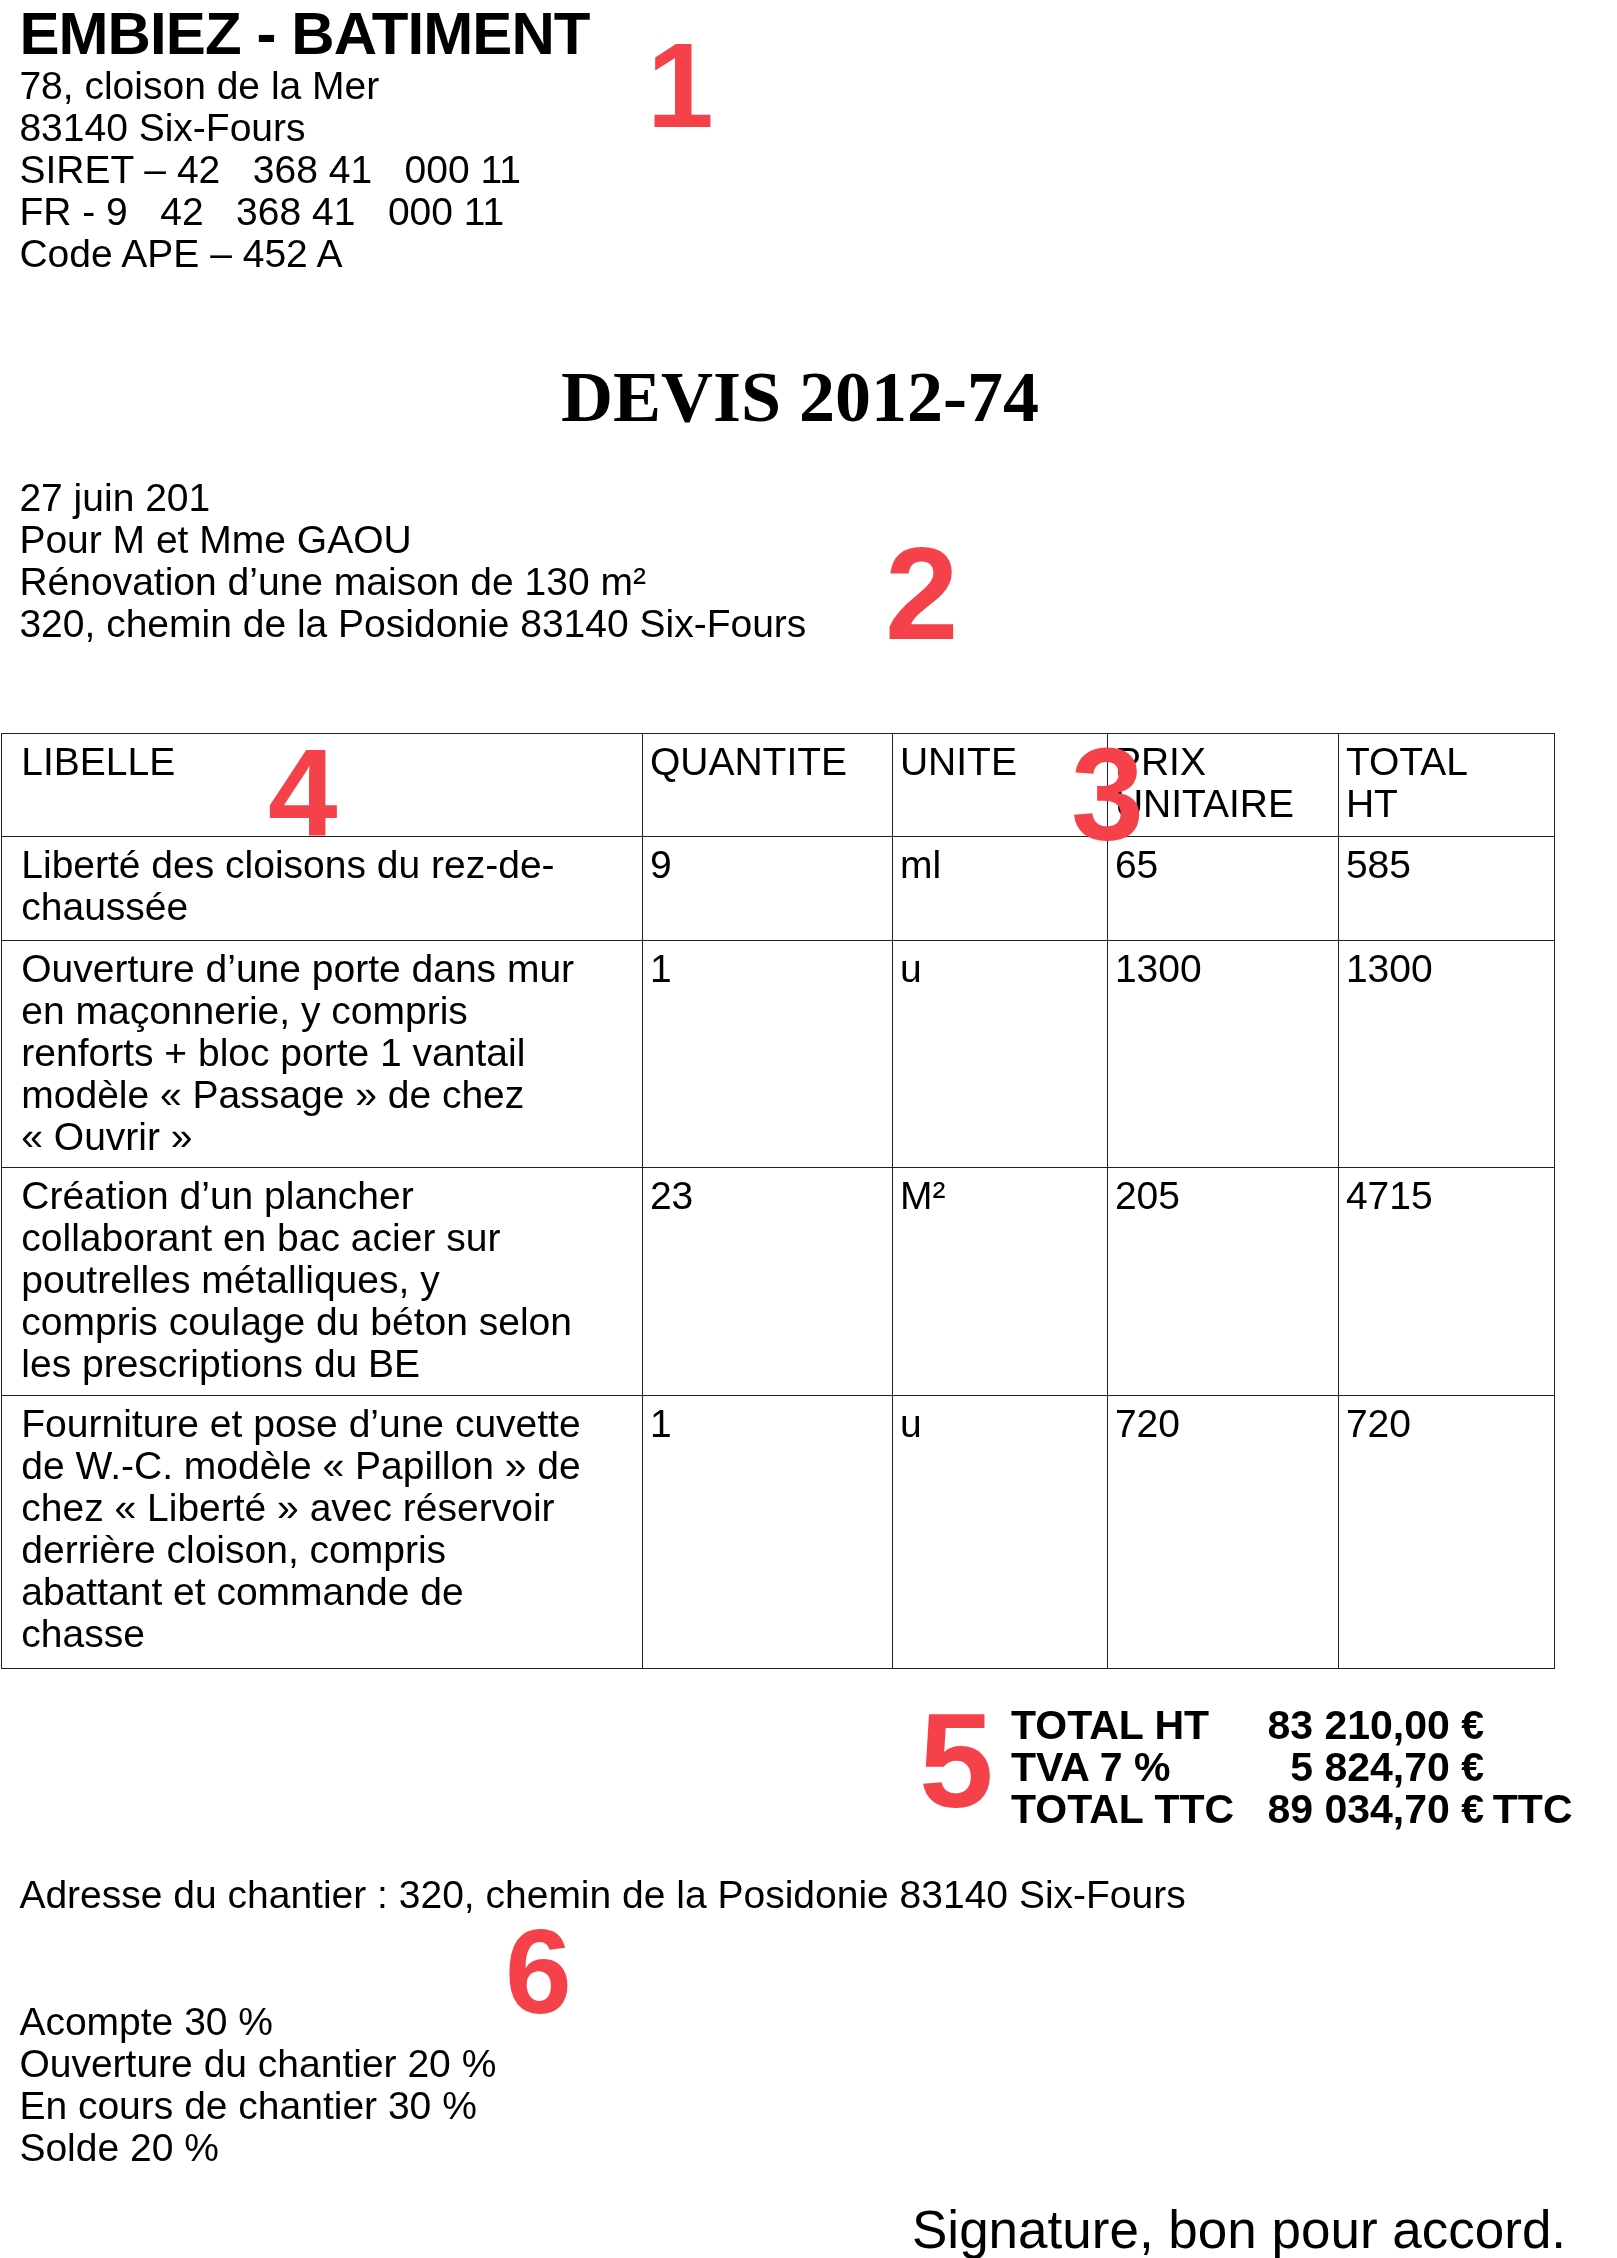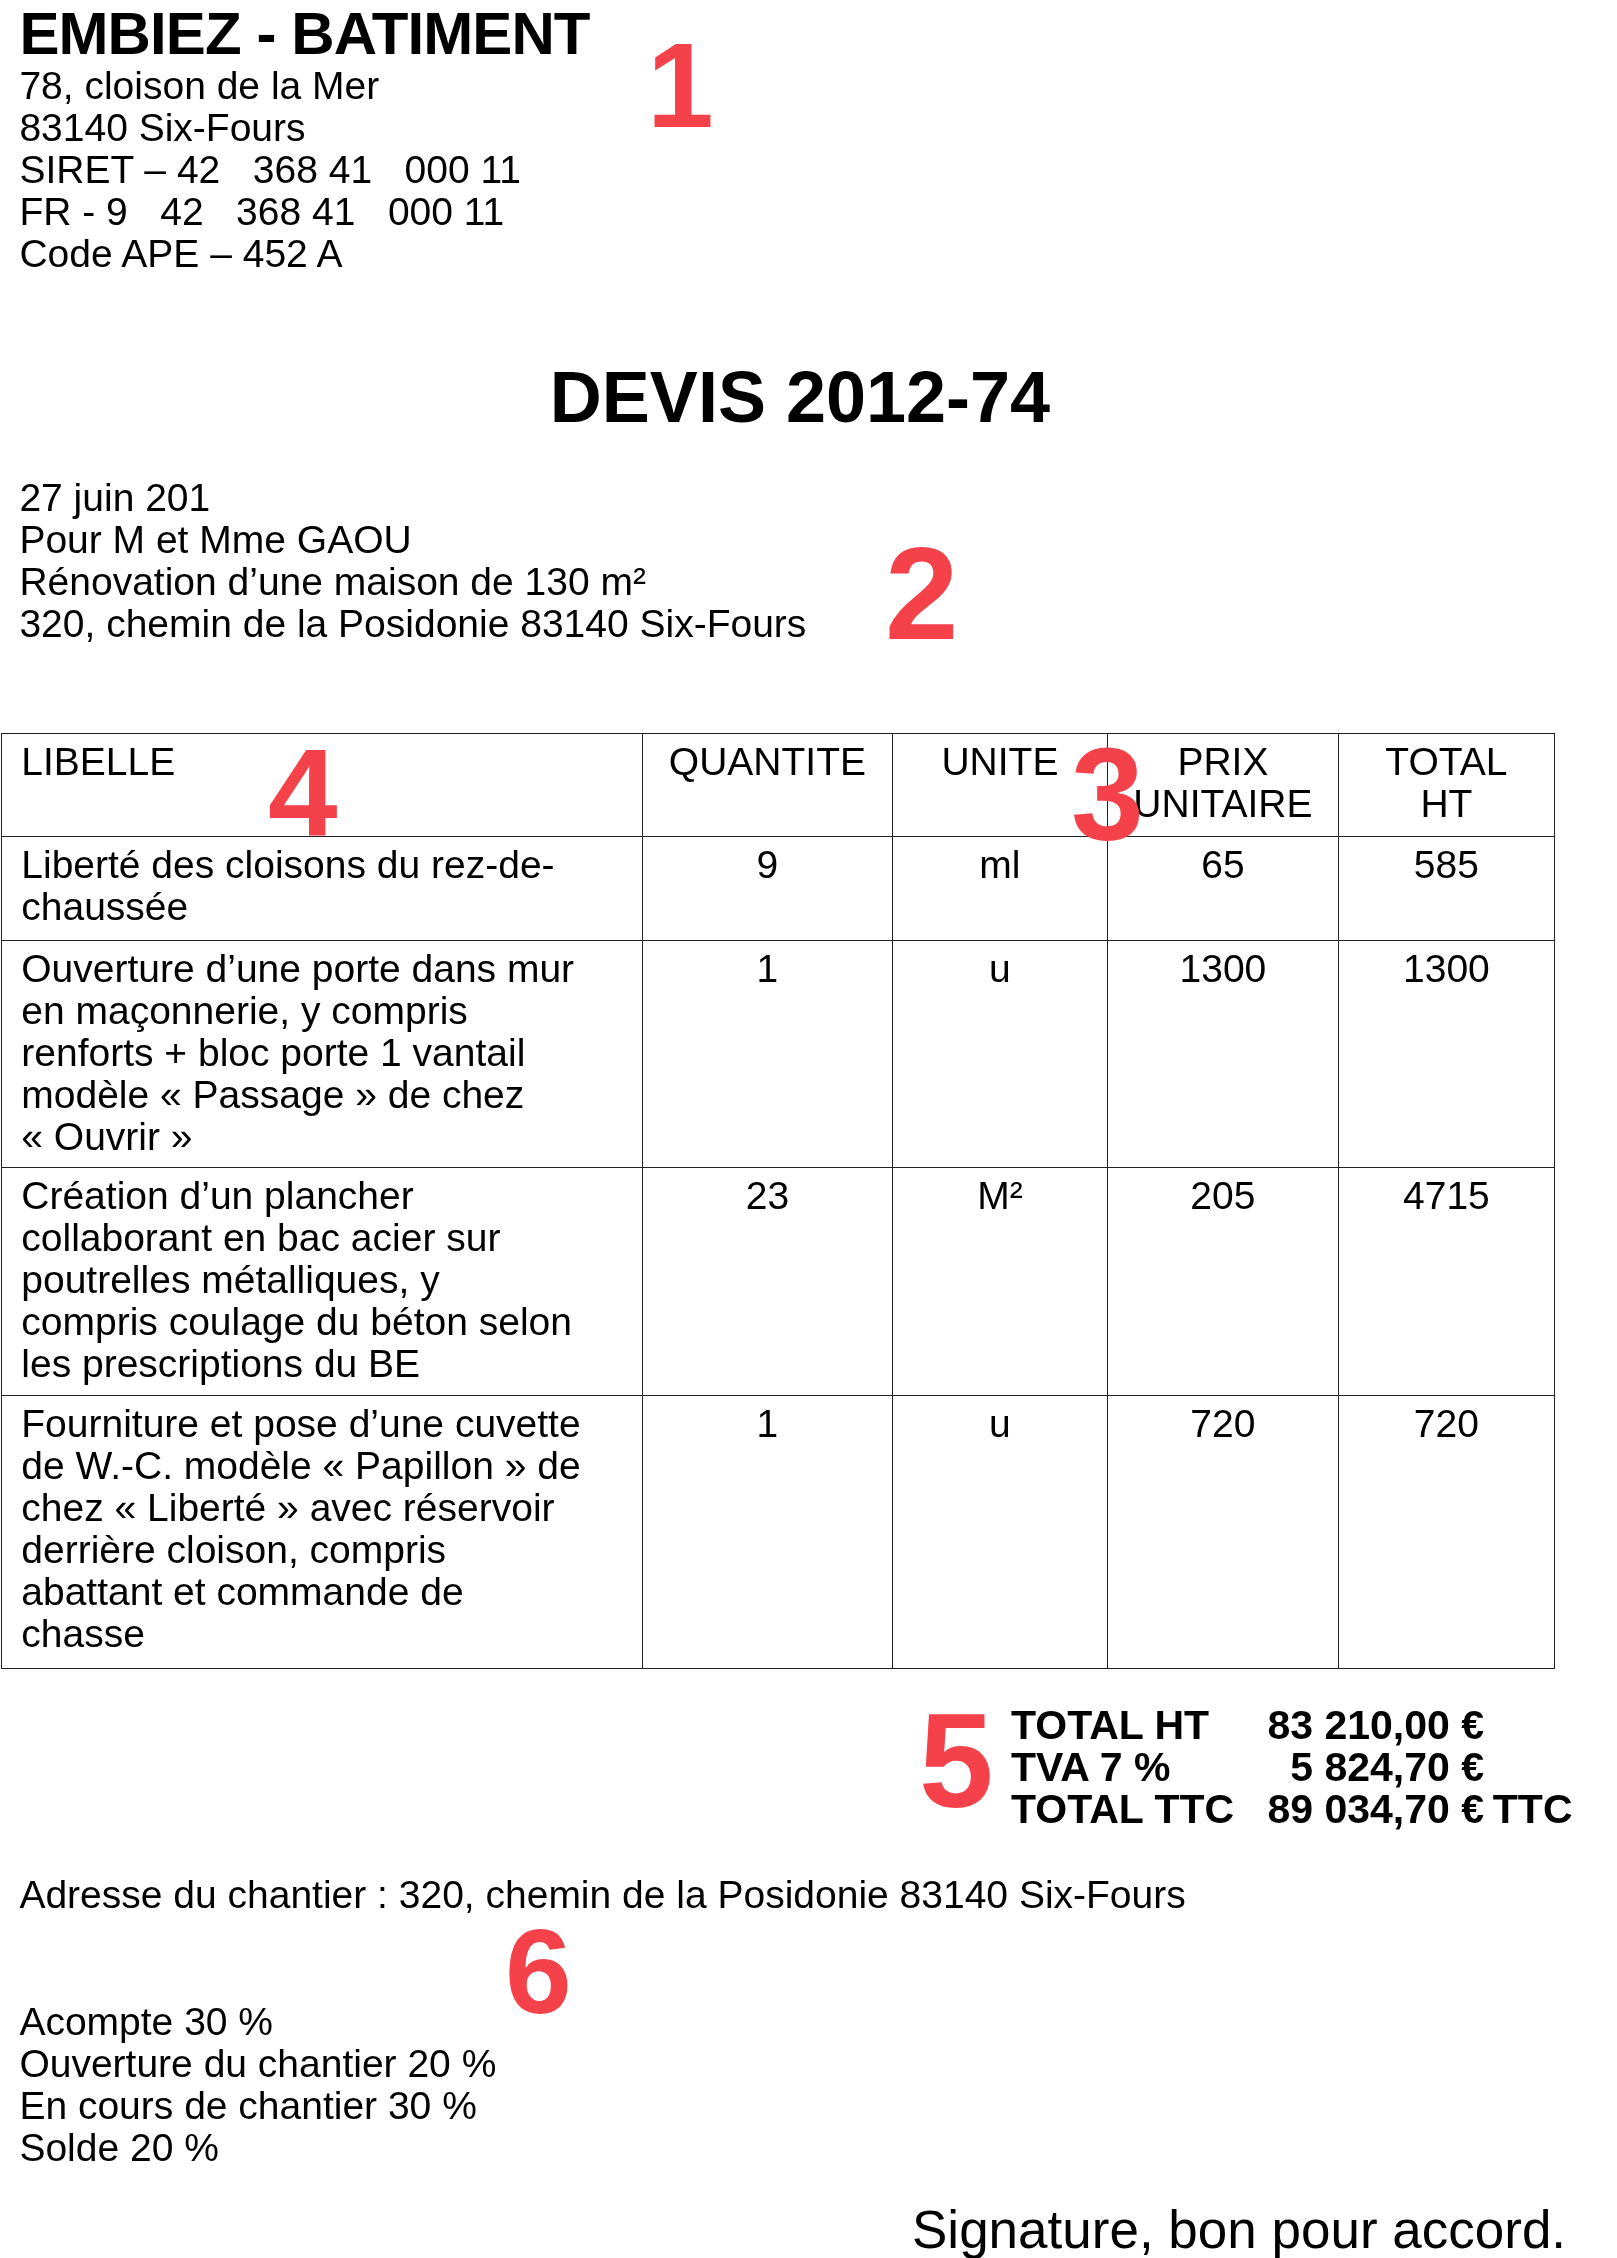--- a/index.html
+++ b/index.html
@@ -3,26 +3,26 @@
 <meta charset="utf-8">
 <style>
   html, body { margin:0; padding:0; background:#ffffff; }
   body { width:1618px; height:2258px; position:relative; overflow:hidden;
          font-family:"Liberation Sans", sans-serif; color:#000; }
   .abs { position:absolute; white-space:nowrap; }
   .company { left:19.4px; top:1.8px; font-size:60px; font-weight:bold; line-height:64px; letter-spacing:-0.9px; }
   .lines { left:19.4px; font-size:39px; line-height:42px; }
   .lines div { white-space:nowrap; }
   .marker { position:absolute; color:#f5424a; font-weight:bold; font-family:"Liberation Sans", sans-serif; line-height:1; }
-  .devis { left:0; width:1600px; top:356px; text-align:center; font-size:72px; font-weight:bold; }
+  .devis { left:0; width:1600px; top:356px; text-align:center; font-size:72px; font-weight:bold;font-family:Liberation Serif, serif; }
   .devis span { position:relative; left:0px; }
   table.quote { position:absolute; left:0.9px; top:733px; border-collapse:collapse; table-layout:fixed;border-radius:28px; }
   table.quote td, table.quote th { border:1.8px solid #222; vertical-align:top; padding:7px 7px 5.3px 19.4px;
         font-size:39px; line-height:42px; font-weight:normal; text-align:left; }
-  table.quote th.c, table.quote td.c { text-align:center; padding-left:7px;margin-left:10px; }
+  table.quote th.c, table.quote td.c { text-align:left; padding-left:7px;margin-left:10px; }
   .totals { left:1011px; top:1704px; font-size:41px; font-weight:bold; line-height:42px; }
   .totals .row { display:flex; white-space:nowrap; }
   .totals .lbl { width:238px; }
   .totals .val { width:235px; text-align:right; }
   .totals .suf { padding-left:8.8px; }
   .sig { left:912px; top:2208px; font-size:53px; line-height:44px; }
 </style>
 </head>
 <body>
 

